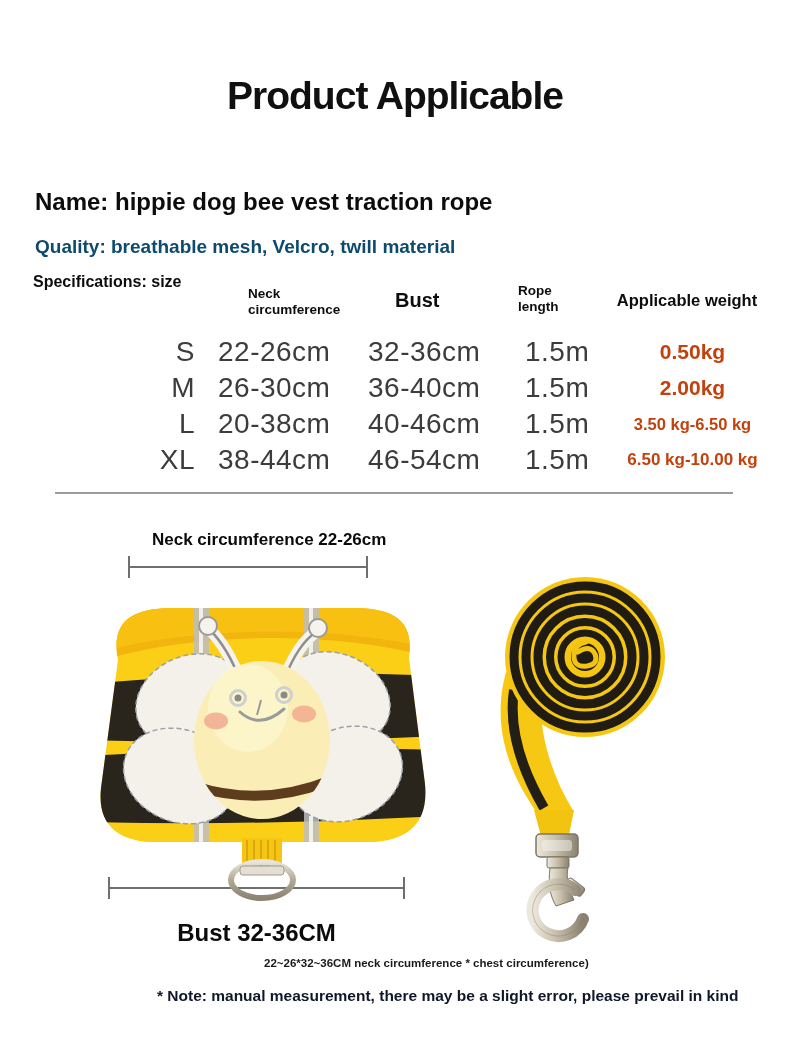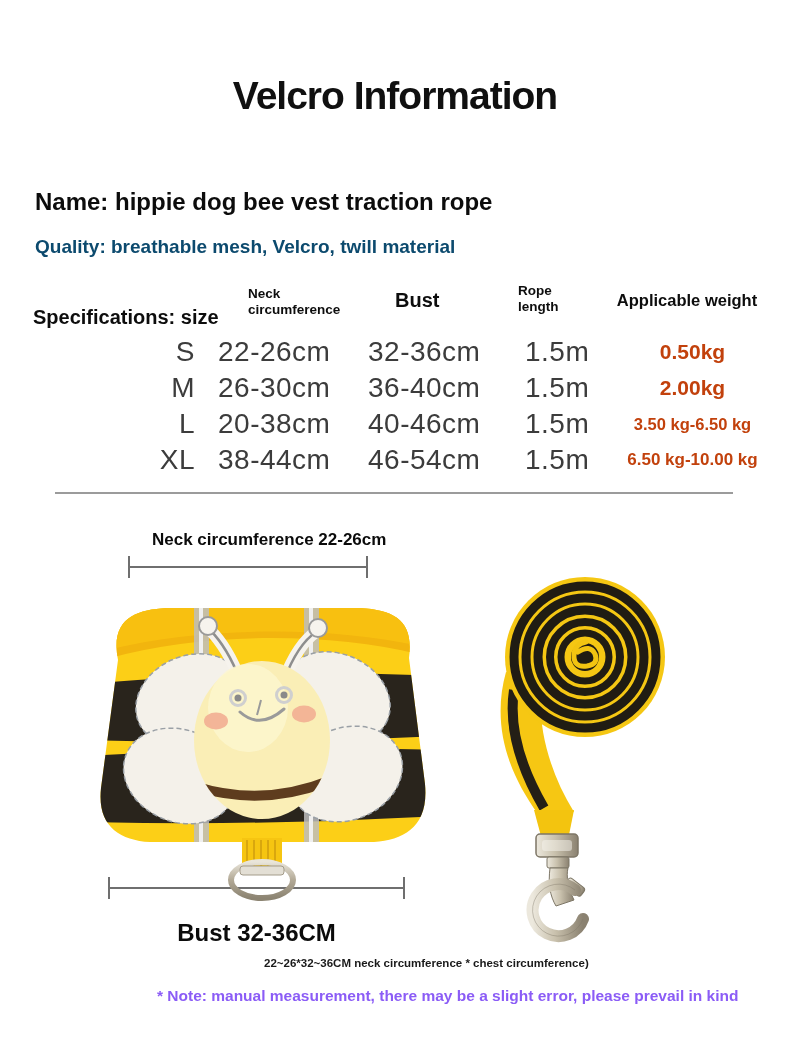--- a/index.html
+++ b/index.html
@@ -12,21 +12,21 @@
   
   .title{
     left:0;top:74px;width:790px;text-align:center;
     font-size:39px;font-weight:700;letter-spacing:-1px;color:#101010;
   }
   .name-line{left:35px;top:188px;font-size:24px;font-weight:700;color:#0c0c0c;}
   .quality-line{left:35px;top:236px;font-size:19px;font-weight:700;color:#0c4a6e;}
 
   
   .hdr{font-weight:700;color:#0d0d0d;line-height:1.15;}
-  .hdr-spec{left:33px;top:306px;font-size:20px;}
+  .hdr-spec{left:33px;top:273px;font-size:16px;}
   .hdr-neck{left:248px;top:286px;font-size:13.5px;width:110px;}
   .hdr-bust{left:395px;top:289px;font-size:20px;}
   .hdr-rope{left:518px;top:283px;font-size:13.5px;width:55px;}
   .hdr-weight{left:612px;top:291px;font-size:16.5px;width:150px;text-align:center;}
 
   .spec-row{
     left:0;width:790px;height:36px;display:grid;
     grid-template-columns:205px 155px 135px 100px 195px;align-items:center;
   }
   .spec-row .c-size{text-align:right;padding-right:10px;}
@@ -53,30 +53,30 @@
   .measure .tick.left{left:0;}
   .measure .tick.right{right:0;}
   .measure-neck{left:128px;top:566px;width:240px;}
   .measure-bust{left:108px;top:887px;width:297px;}
 
   
   .size-note{
     left:264px;top:956px;width:330px;
     font-size:11.5px;font-weight:700;color:#1a1a1a;line-height:1.35;
   }
-  .disclaimer{left:157px;top:987px;font-size:15.5px;font-weight:700;color:#8b5cf6;}
+  .disclaimer{left:157px;top:987px;font-size:15.5px;font-weight:700;color:#0f172a;}
 
   svg{display:block;}
 </style>
 </head>
 <body>
 
 <div id="page">
 
-  <div class="abs title">Velcro Information</div>
+  <div class="abs title">Product Applicable</div>
 
   <div class="abs name-line">Name: hippie dog bee vest traction rope</div>
   <div class="abs quality-line">Quality: breathable mesh, Velcro, twill material</div>
 
   <div class="abs hdr hdr-spec">Specifications: size</div>
   <div class="abs hdr hdr-neck">Neck circumference</div>
   <div class="abs hdr hdr-bust">Bust</div>
   <div class="abs hdr hdr-rope">Rope length</div>
   <div class="abs hdr hdr-weight">Applicable weight</div>
 

